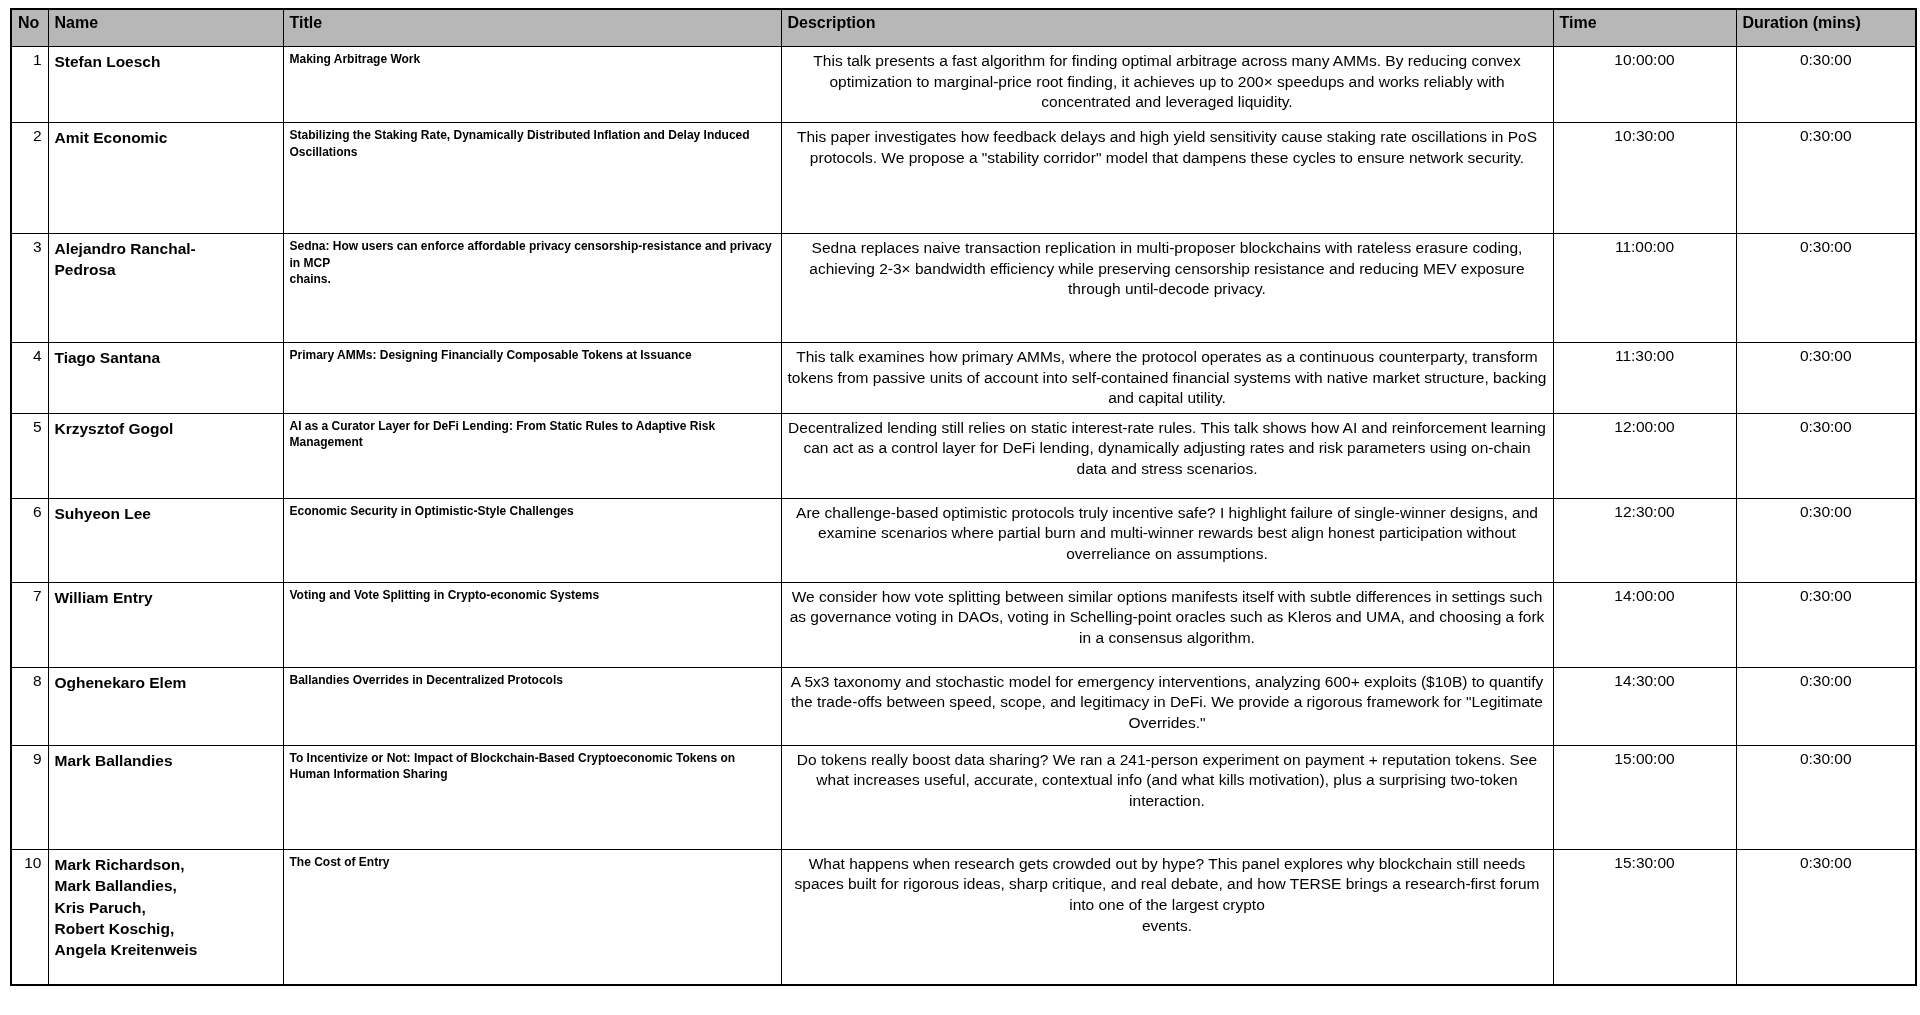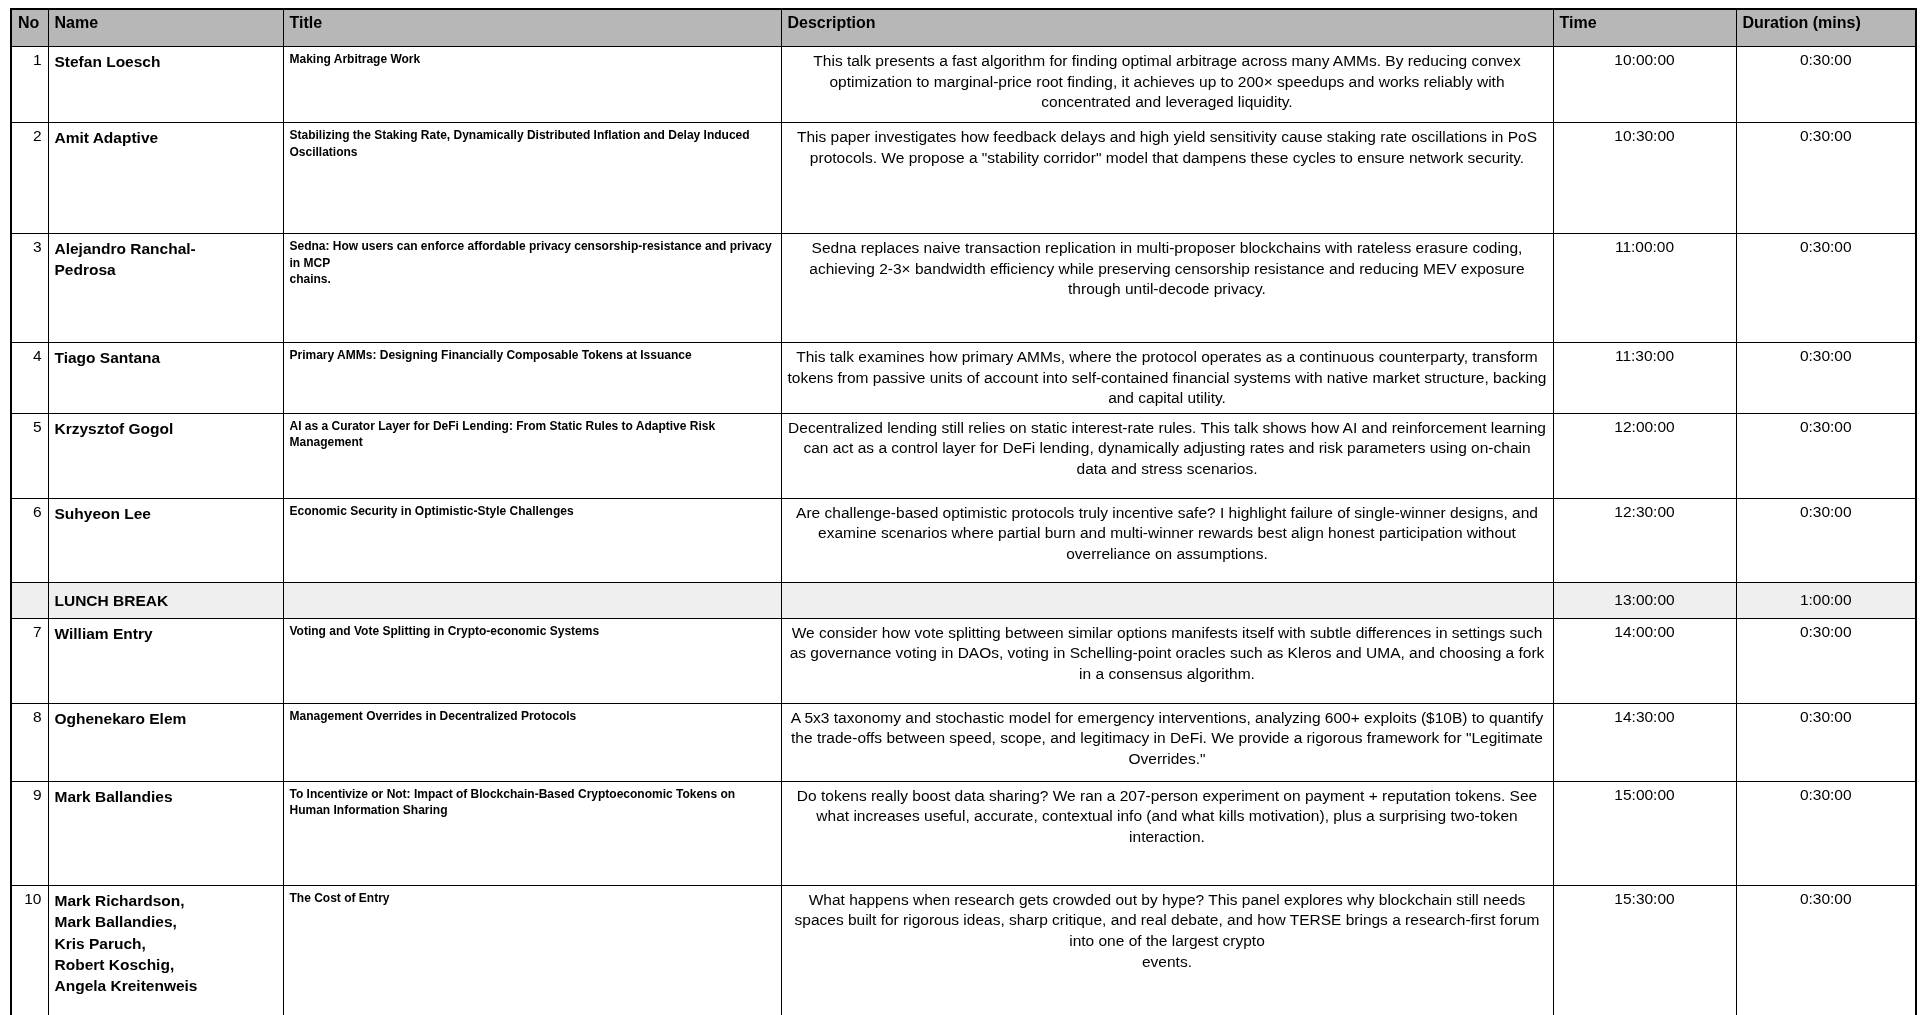--- a/index.html
+++ b/index.html
@@ -97,21 +97,21 @@
       <tr style="height:76px">
         <td class="c-no">1</td>
         <td class="c-name">Stefan Loesch</td>
         <td class="c-title">Making Arbitrage Work</td>
         <td class="c-desc">This talk presents a fast algorithm for finding optimal arbitrage across many AMMs. By reducing convex optimization to marginal-price root finding, it achieves up to 200× speedups and works reliably with concentrated and leveraged liquidity.</td>
         <td class="c-time">10:00:00</td>
         <td class="c-dur">0:30:00</td>
       </tr>
       <tr style="height:111px">
         <td class="c-no">2</td>
-        <td class="c-name">Amit Adaptive</td>
+        <td class="c-name">Amit Economic</td>
         <td class="c-title">Stabilizing the Staking Rate, Dynamically Distributed Inflation and Delay Induced Oscillations</td>
         <td class="c-desc">This paper investigates how feedback delays and high yield sensitivity cause staking rate oscillations in PoS protocols. We propose a "stability corridor" model that dampens these cycles to ensure network security.</td>
         <td class="c-time">10:30:00</td>
         <td class="c-dur">0:30:00</td>
       </tr>
       <tr style="height:109px">
         <td class="c-no">3</td>
         <td class="c-name">Alejandro Ranchal-
 Pedrosa</td>
         <td class="c-title">Sedna: How users can enforce affordable privacy censorship-resistance and privacy in MCP
@@ -137,49 +137,41 @@
         <td class="c-dur">0:30:00</td>
       </tr>
       <tr style="height:84px">
         <td class="c-no">6</td>
         <td class="c-name">Suhyeon Lee</td>
         <td class="c-title">Economic Security in Optimistic-Style Challenges</td>
         <td class="c-desc">Are challenge-based optimistic protocols truly incentive safe? I highlight failure of single-winner designs, and examine scenarios where partial burn and multi-winner rewards best align honest participation without overreliance on assumptions.</td>
         <td class="c-time">12:30:00</td>
         <td class="c-dur">0:30:00</td>
       </tr>
-      <tr class="break-row" style="height:36px">
-        <td class="c-no"></td>
-        <td class="c-name">LUNCH BREAK</td>
-        <td class="c-title"></td>
-        <td class="c-desc"></td>
-        <td class="c-time">13:00:00</td>
-        <td class="c-dur">1:00:00</td>
-      </tr>
       <tr style="height:85px">
         <td class="c-no">7</td>
         <td class="c-name">William Entry</td>
         <td class="c-title">Voting and Vote Splitting in Crypto-economic Systems</td>
         <td class="c-desc">We consider how vote splitting between similar options manifests itself with subtle differences in settings such as governance voting in DAOs, voting in Schelling-point oracles such as Kleros and UMA, and choosing a fork in a consensus algorithm.</td>
         <td class="c-time">14:00:00</td>
         <td class="c-dur">0:30:00</td>
       </tr>
       <tr style="height:78px">
         <td class="c-no">8</td>
         <td class="c-name">Oghenekaro Elem</td>
-        <td class="c-title">Management Overrides in Decentralized Protocols</td>
+        <td class="c-title">Ballandies Overrides in Decentralized Protocols</td>
         <td class="c-desc">A 5x3 taxonomy and stochastic model for emergency interventions, analyzing 600+ exploits ($10B) to quantify the trade-offs between speed, scope, and legitimacy in DeFi. We provide a rigorous framework for "Legitimate Overrides."</td>
         <td class="c-time">14:30:00</td>
         <td class="c-dur">0:30:00</td>
       </tr>
       <tr style="height:104px">
         <td class="c-no">9</td>
         <td class="c-name">Mark Ballandies</td>
         <td class="c-title">To Incentivize or Not: Impact of Blockchain-Based Cryptoeconomic Tokens on Human Information Sharing</td>
-        <td class="c-desc">Do tokens really boost data sharing? We ran a 207-person experiment on payment + reputation tokens. See what increases useful, accurate, contextual info (and what kills motivation), plus a surprising two-token interaction.</td>
+        <td class="c-desc">Do tokens really boost data sharing? We ran a 241-person experiment on payment + reputation tokens. See what increases useful, accurate, contextual info (and what kills motivation), plus a surprising two-token interaction.</td>
         <td class="c-time">15:00:00</td>
         <td class="c-dur">0:30:00</td>
       </tr>
       <tr style="height:136px">
         <td class="c-no">10</td>
         <td class="c-name">Mark Richardson,
 Mark Ballandies,
 Kris Paruch,
 Robert Koschig,
 Angela Kreitenweis</td>

